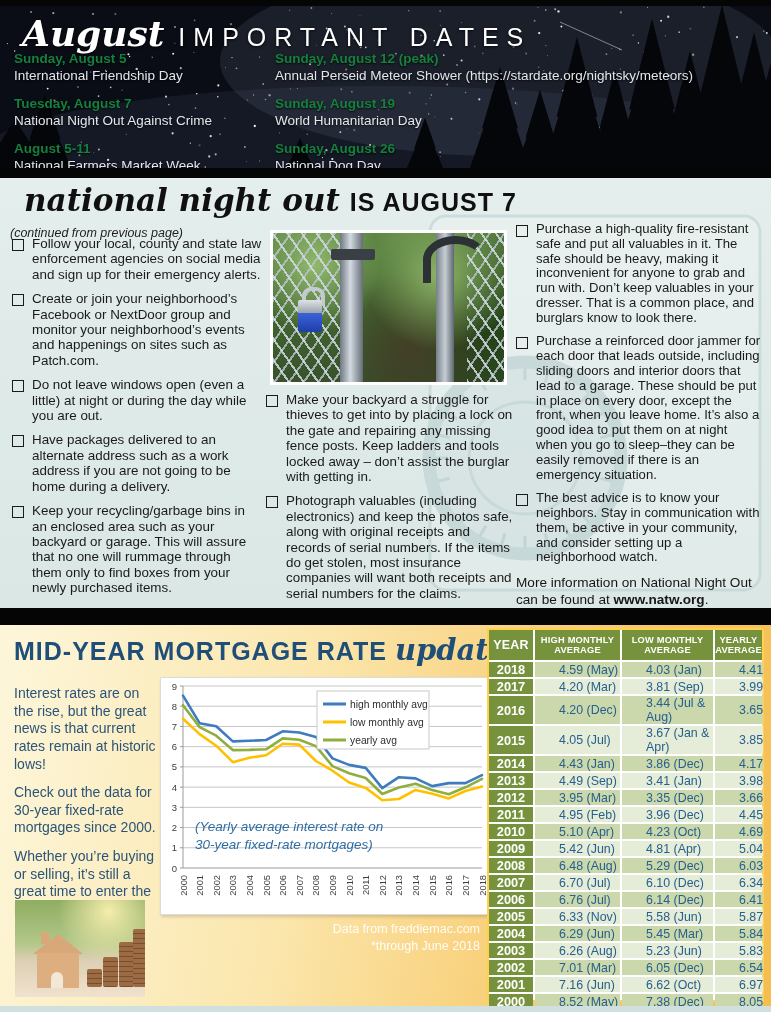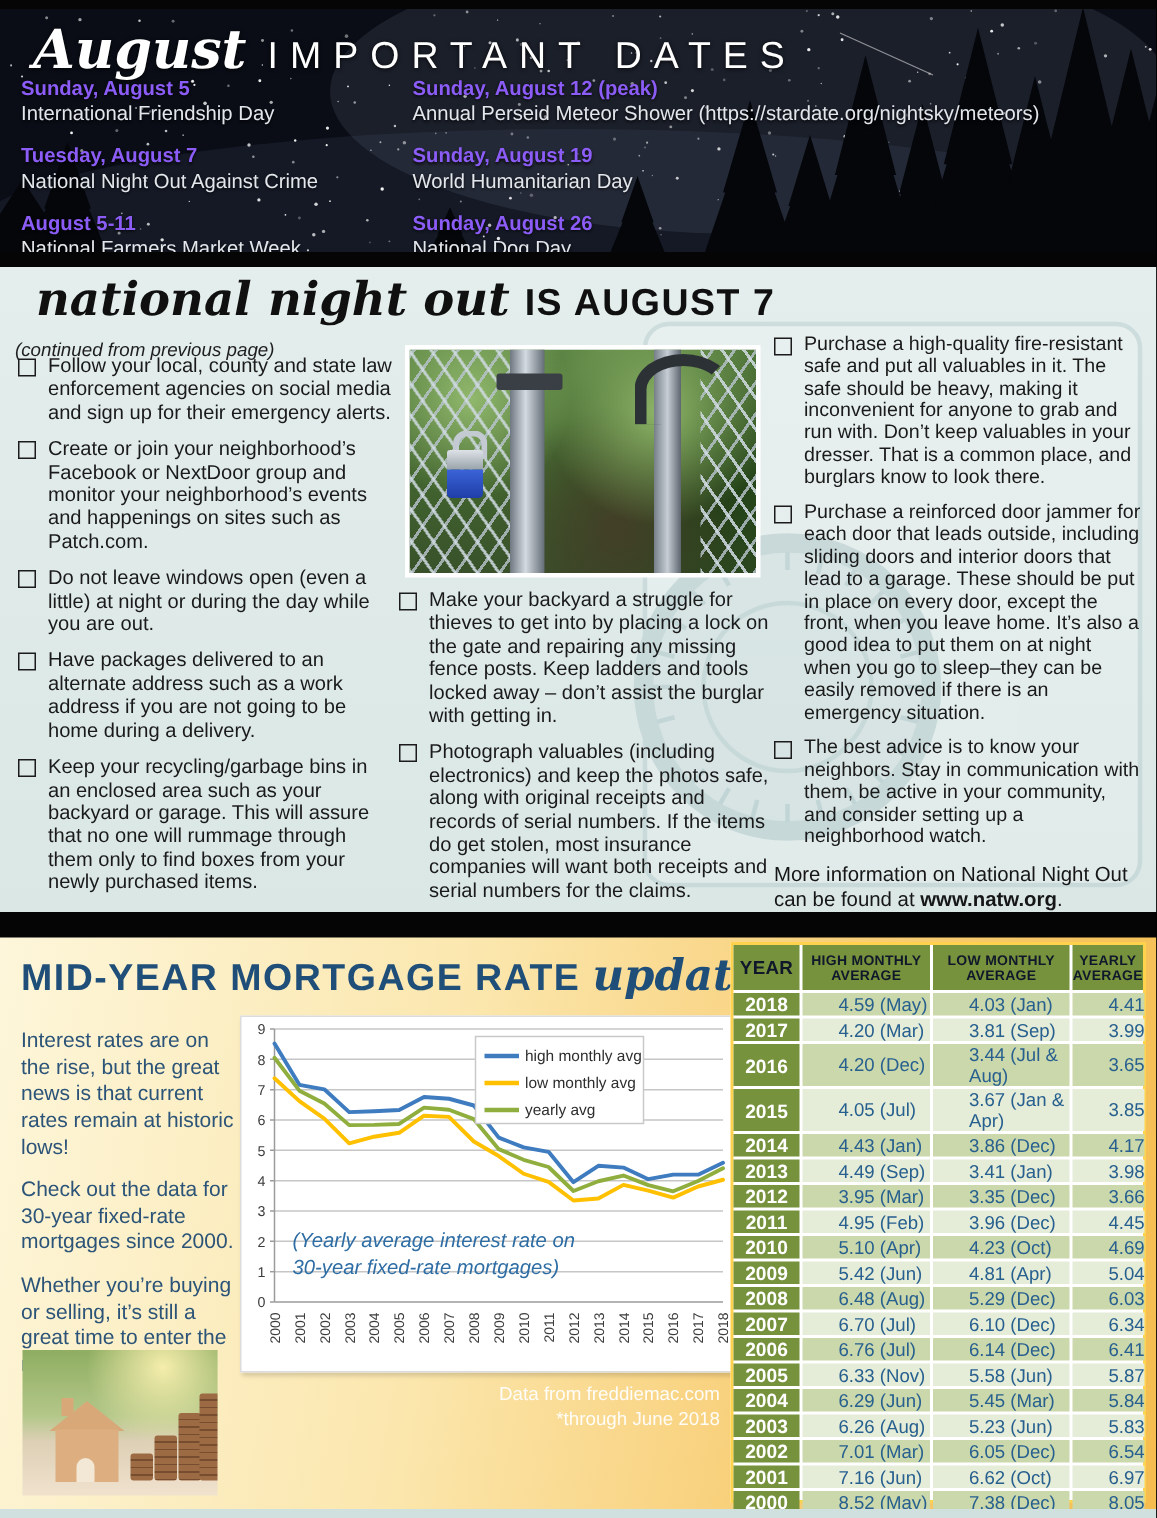--- a/index.html
+++ b/index.html
@@ -11,21 +11,21 @@
   .banner{position:absolute;left:0;top:6px;width:771px;height:162px;overflow:hidden;}
   .banner svg{position:absolute;left:0;top:0;}
   .banner-title{position:absolute;left:22px;top:6px;white-space:nowrap;color:#fff;
                 text-shadow:0 1px 3px rgba(0,0,0,.8);}
   .banner-title .script{font-size:36px;}
   .banner-title .caps{font-size:25px;font-weight:400;letter-spacing:8px;margin-left:14px;}
   .events-col{position:absolute;top:44px;width:250px;}
   .events-col.left{left:14px;}
   .events-col.right{left:275px;width:480px;}
   .event{margin-bottom:11px;text-shadow:0 1px 2px rgba(0,0,0,.8);}
-  .event .date{color:#8b5cf6;font-weight:700;font-size:13.5px;line-height:17px;}
+  .event .date{color:#15803d;font-weight:700;font-size:13.5px;line-height:17px;}
   .event .name{color:#e3e7ec;font-size:13.5px;line-height:17px;}
 
   
   .nno{position:absolute;left:0;top:178px;width:771px;height:430px;overflow:hidden;
        background:linear-gradient(180deg,#e4eeec 0%,#dae7e5 100%);color:#1a1a1a;}
   .nno-watermark{position:absolute;left:340px;top:30px;opacity:.55;}
   .nno-header{position:absolute;left:24px;top:4px;white-space:nowrap;color:#101010;}
   .nno-header .script{font-size:31px;}
   .nno-header .caps{font-size:25px;font-weight:700;margin-left:10px;letter-spacing:1px;}
   .continued{position:absolute;left:10px;top:48px;font-style:italic;font-size:12.5px;color:#1e1e1e;}
@@ -96,21 +96,21 @@
   .cs2{left:68%;height:30px;}
   .cs3{left:80%;height:45px;}
   .cs4{left:91%;height:58px;}
 
   
   .rate-table{position:absolute;left:487px;top:3px;width:277px;height:374px;
       display:flex;flex-direction:column;border:2px solid #ffd24d;box-sizing:border-box;background:#fff;}
   .rt-row{display:grid;grid-template-columns:44px 85px 91px 1fr;gap:2px;margin-top:2px;flex:1;}
   .rt-row.header{flex:0 0 30px;margin-top:0;}
   .rt-cell{display:flex;align-items:center;}
-  .hd{background:#76923c;color:#0f172a;font-weight:700;font-size:9.3px;line-height:1.12;
+  .hd{background:#76923c;color:#ffffff;font-weight:700;font-size:9.3px;line-height:1.12;
       justify-content:center;text-align:center;letter-spacing:.2px;}
   .hd.year-hd{font-size:12.5px;}
   .yr{background:#76923c;color:#fff;font-weight:700;font-size:12.8px;justify-content:center;}
   .val{color:#27608f;font-size:12.4px;padding-left:24px;}
   .rt-row.dark .val{background:#cbd8ab;}
   .rt-row.light .val{background:#e5ecd7;}
 
   .bottom-strip{position:absolute;left:0;top:1006px;width:771px;height:6px;background:#cfe0de;}
 </style>
 </head>

